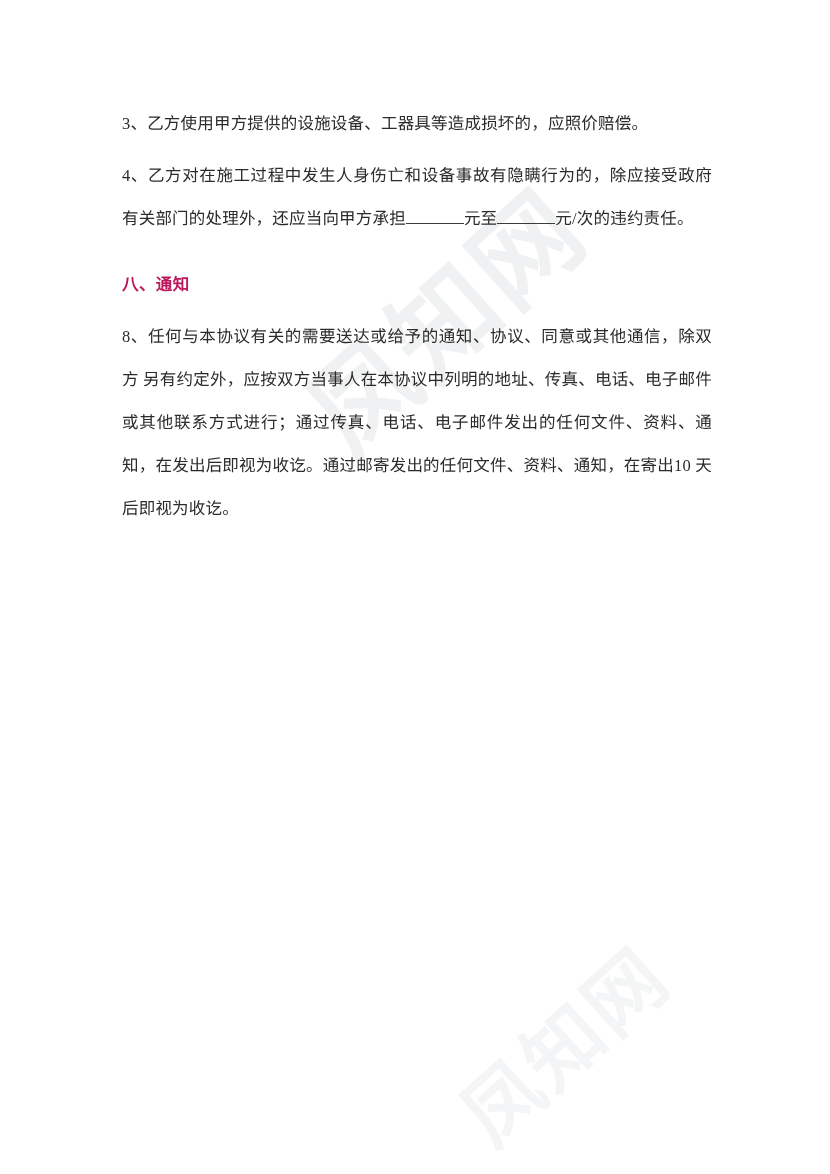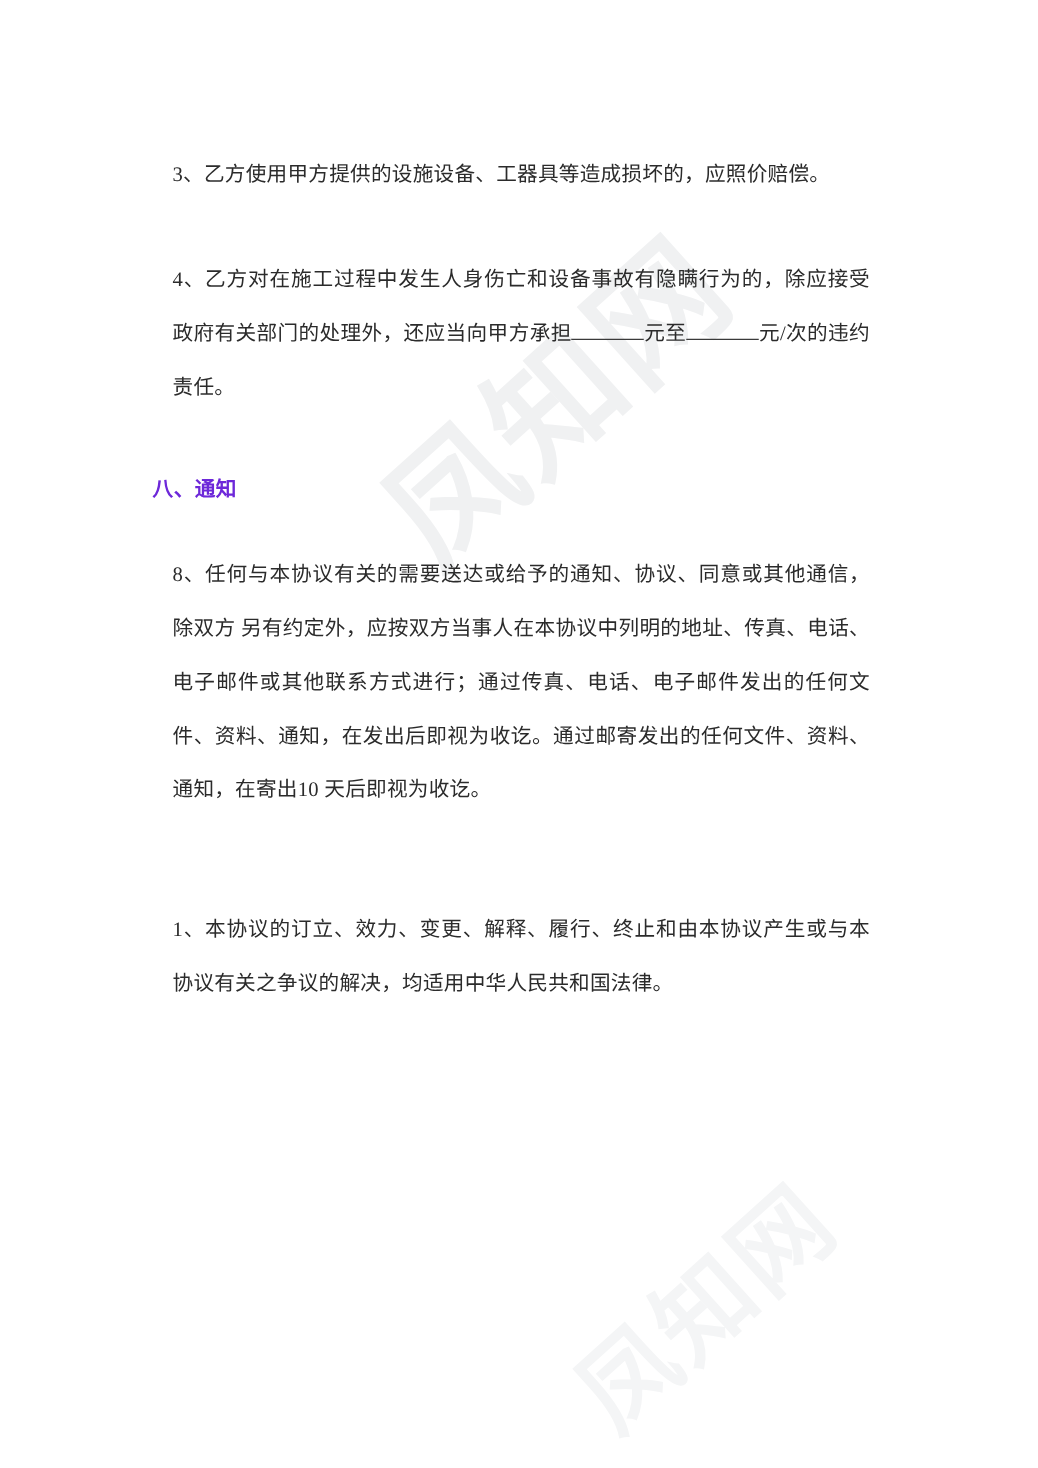--- a/index.html
+++ b/index.html
@@ -51,31 +51,31 @@
 
   
   .content {
     position: absolute;
     left: 122px;
     top: 0;
     width: 590px;
     z-index: 2;
   }
   .para {
-    margin: 16px;
+    margin: 0;
     color: #2b2b2b;
     font-size: 16.5px;
     line-height: 43px;
     text-align: justify;
     text-justify: inter-ideograph;
     letter-spacing: 0.2px;
   }
   .heading {
     margin: 0;
-    color: #6d28d9;
+    color: #be185d;
     font-size: 16.5px;
     line-height: 43px;
     font-weight: 700;
     letter-spacing: 0.4px;
   }
   .blank {
     display: inline-block;
     border-bottom: 1.4px solid #3a3a3a;
     vertical-align: baseline;
   }
@@ -118,16 +118,15 @@
     <p class="para">8、任何与本协议有关的需要送达或给予的通知、协议、同意或其他通信，除双方 另有约定外，应按双方当事人在本协议中列明的地址、传真、电话、电子邮件或其他联系方式进行；通过传真、电话、电子邮件发出的任何文件、资料、通知，在发出后即视为收讫。通过邮寄发出的任何文件、资料、通知，在寄出10 天后即视为收讫。</p>
 
     <div class="spacer-md"></div>
 
 
     <div class="spacer-md"></div>
 
 
     <div class="spacer-sm"></div>
 
-    <p class="para">1、本协议的订立、效力、变更、解释、履行、终止和由本协议产生或与本协议有关之争议的解决，均适用中华人民共和国法律。</p>
 
   </div>
 </div>
 
 </body></html>

